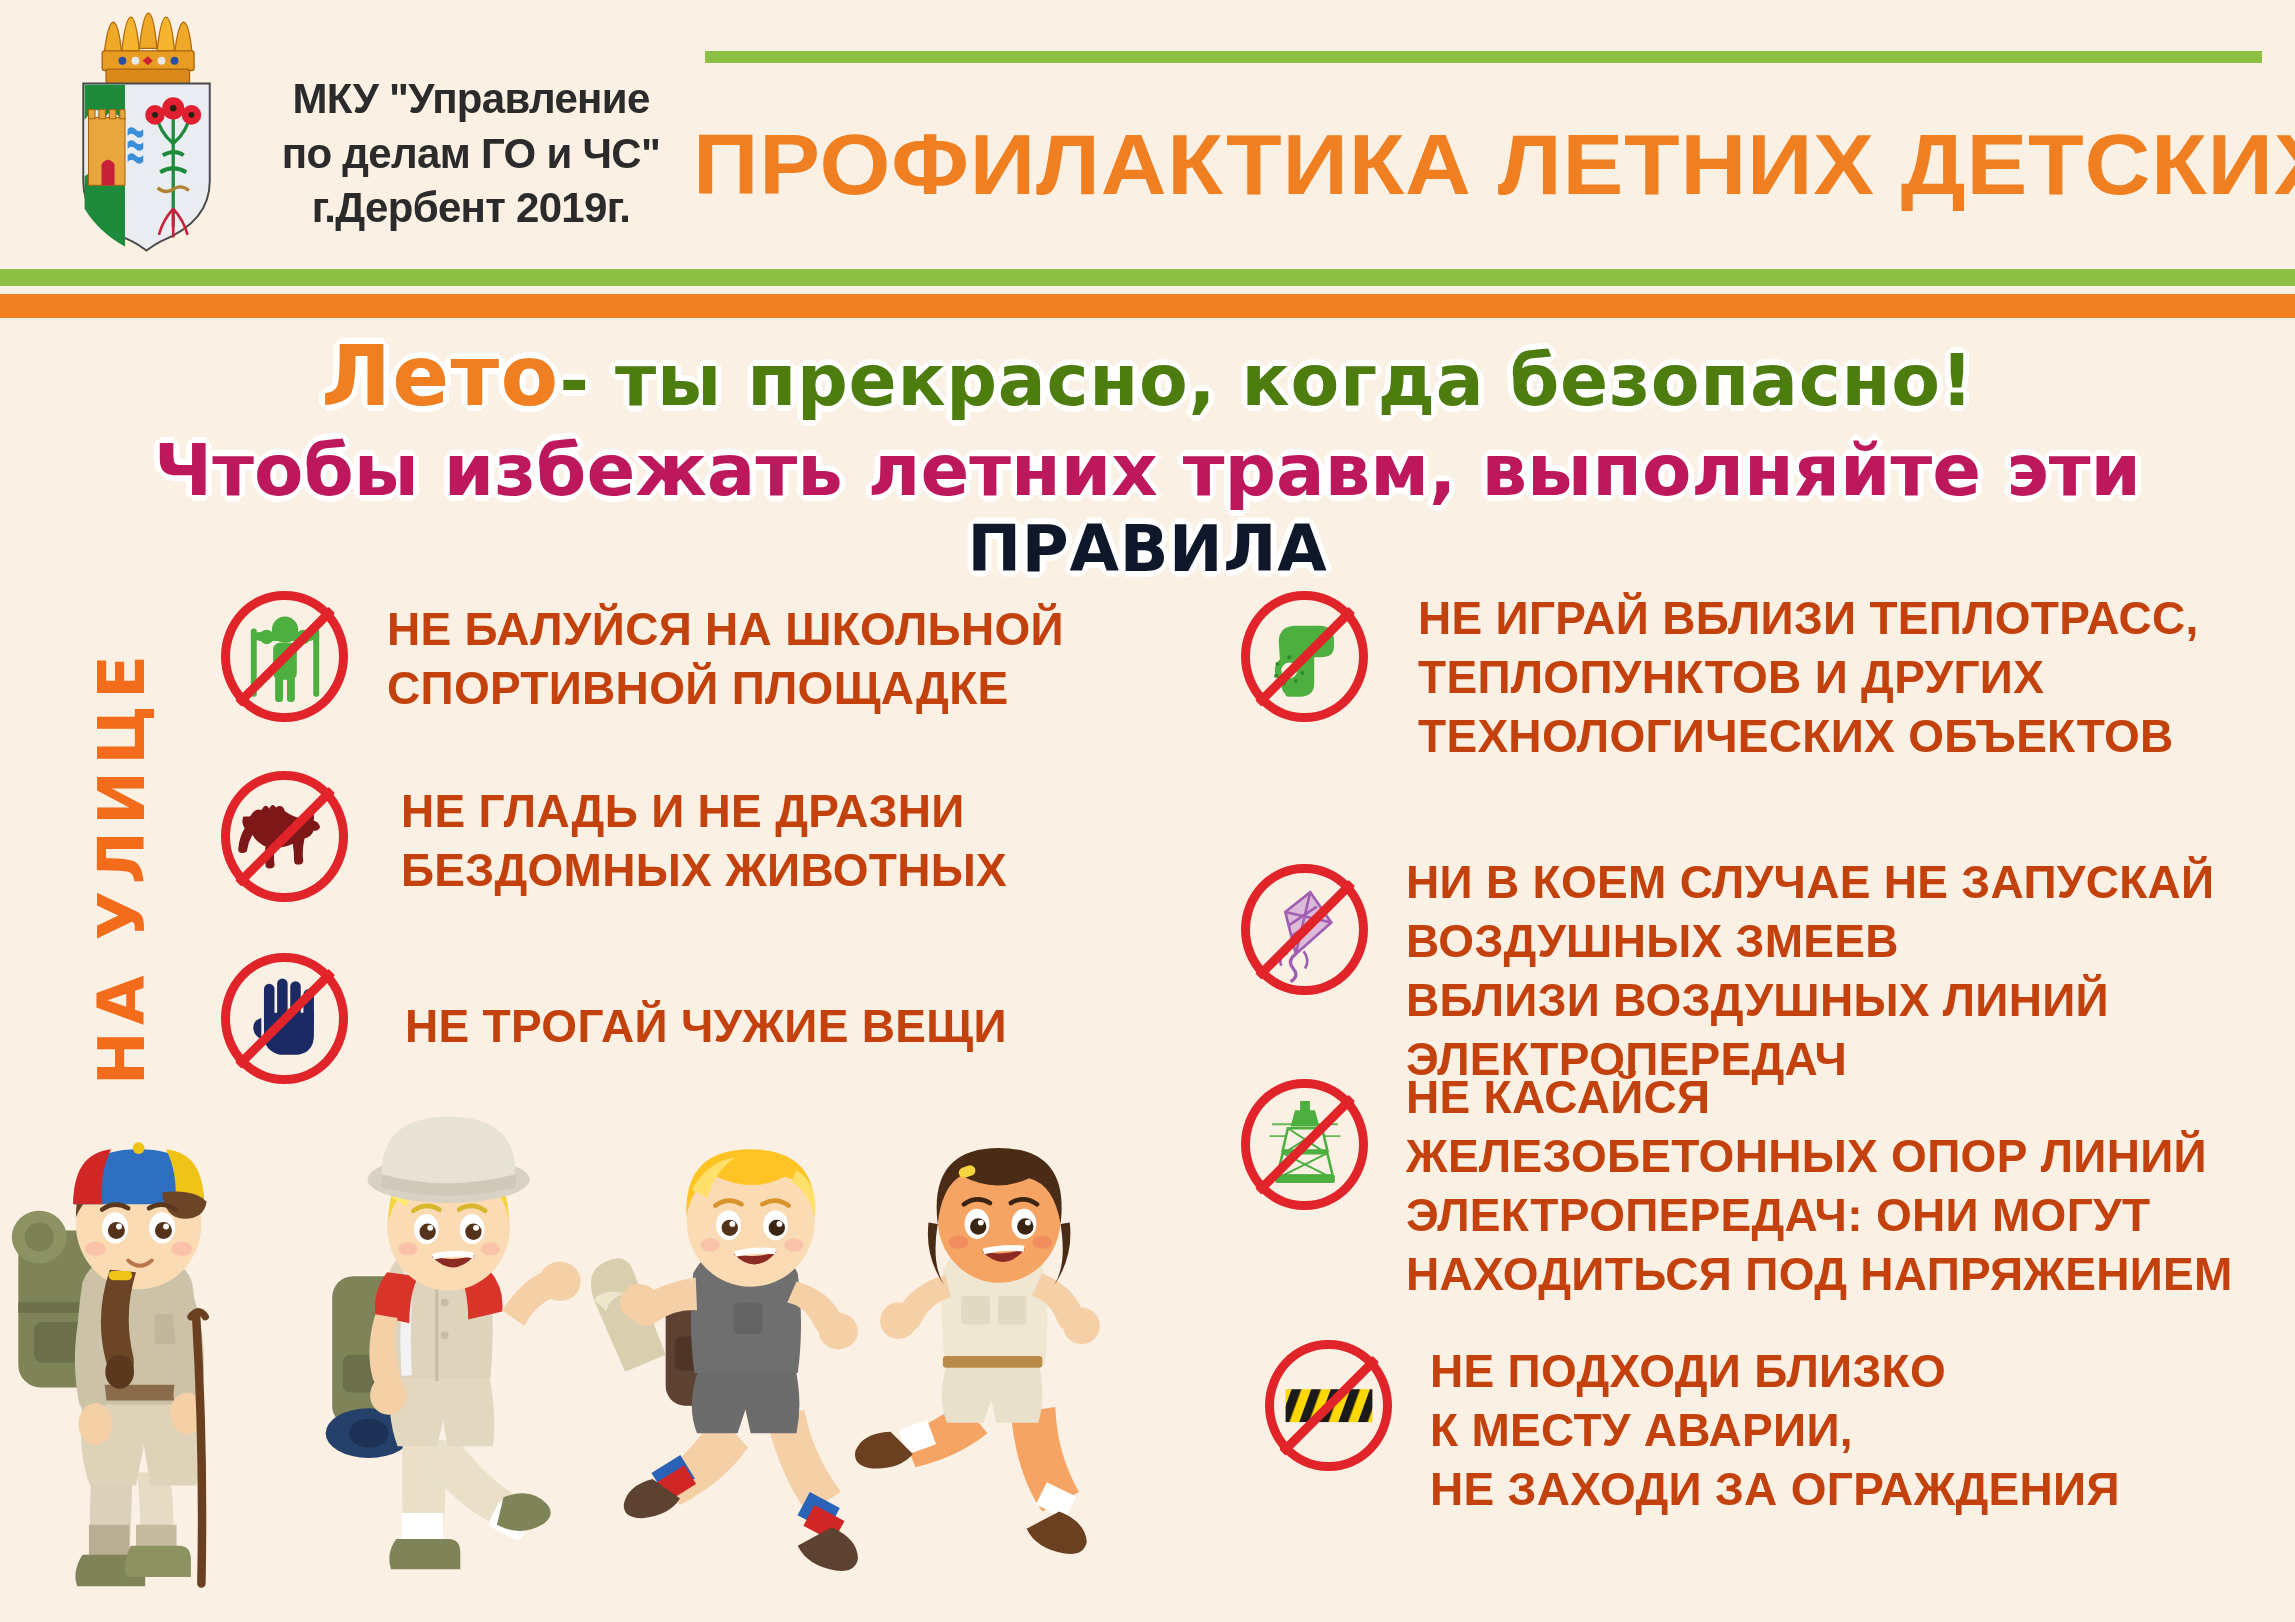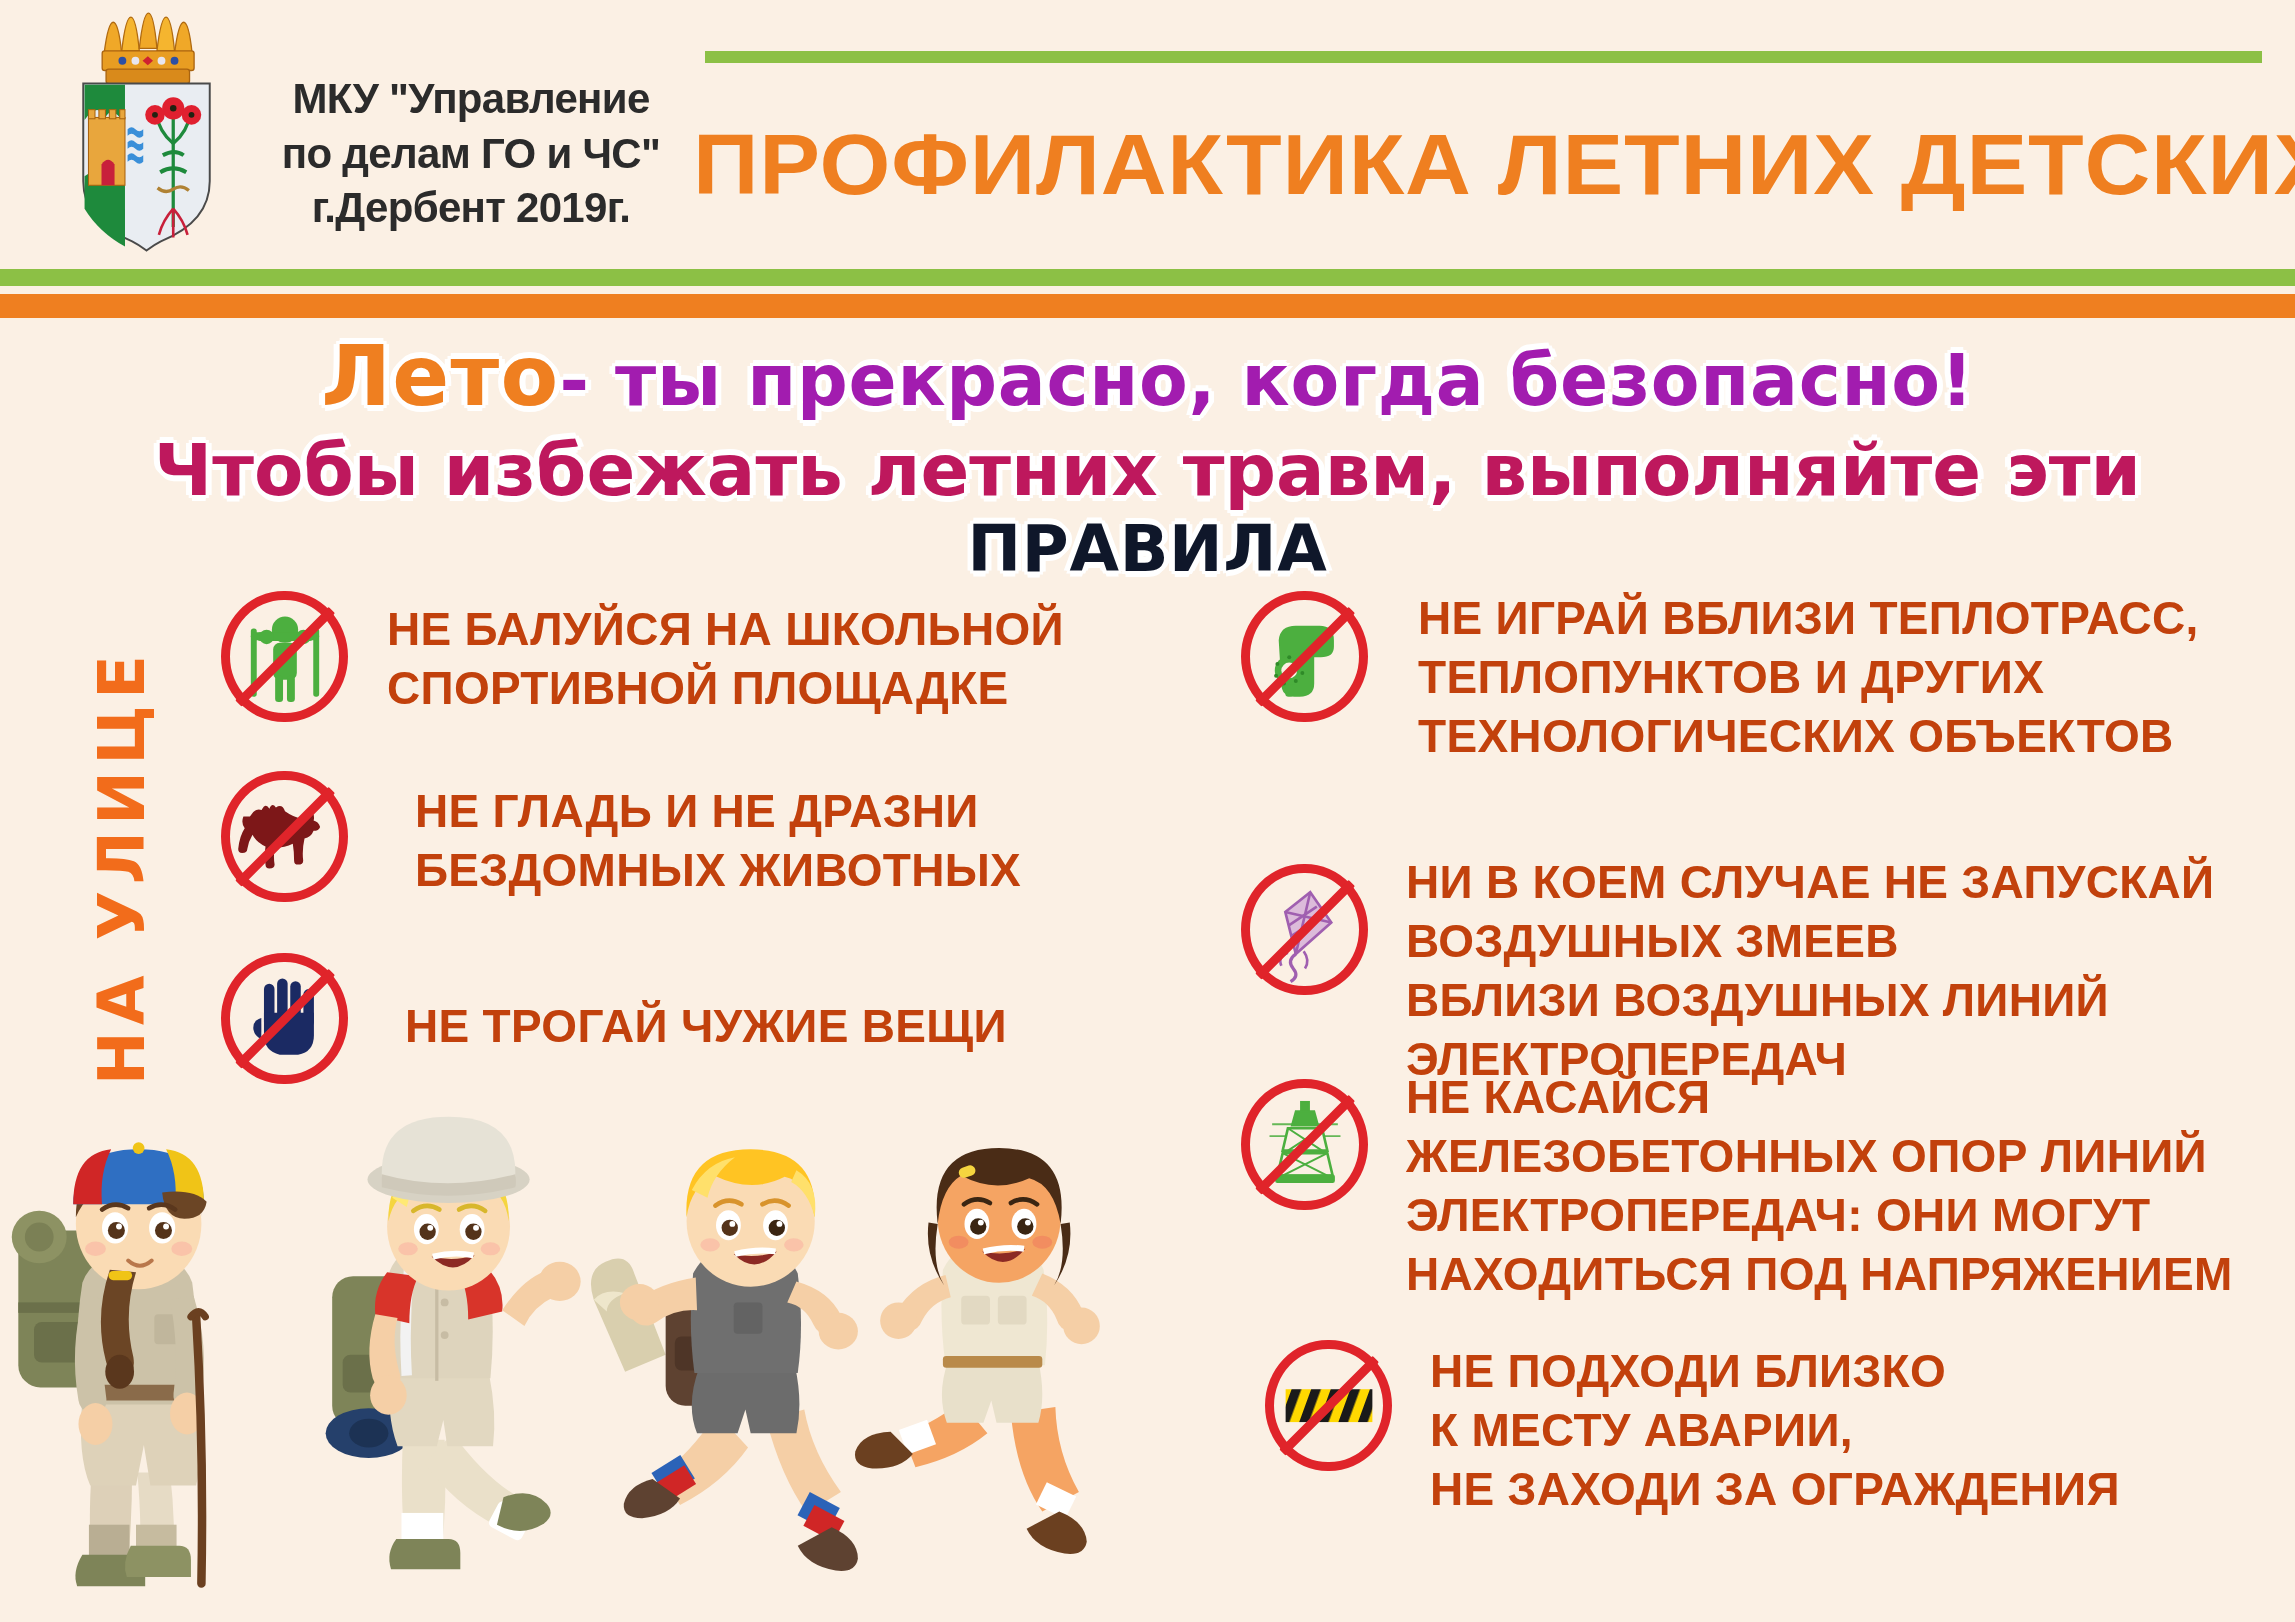--- a/index.html
+++ b/index.html
@@ -56,21 +56,21 @@
   .comic {
     font-family:"DejaVu Sans", sans-serif;
     font-weight:bold;
     display:inline-block;
     text-shadow:
        3.9px 0 0 #ffffff, -3.9px 0 0 #ffffff, 0 3.9px 0 #ffffff, 0 -3.9px 0 #ffffff,
        3.3px 3.3px 0 #ffffff, -3.3px 3.3px 0 #ffffff, 3.3px -3.3px 0 #ffffff, -3.3px -3.3px 0 #ffffff,
        5.9px 0 0 #ffffff, -5.9px 0 0 #ffffff, 0 5.9px 0 #ffffff, 0 -5.9px 0 #ffffff;
   }
   #s1-a { font-size:84px; color:#ef7f20; letter-spacing:1.3px; }
-  #s1-b { font-size:71px; color:#a21caf; letter-spacing:0.7px; }
+  #s1-b { font-size:71px; color:#4d7c0f; letter-spacing:0.7px; }
   #s2-a { font-size:72px; color:#be185d; letter-spacing:0px; }
   #s2-b { font-size:64px; color:#0f172a; letter-spacing:0.7px; }
   #street-label-inner {
     position:absolute; left:85px; top:608px;
     font-family:"DejaVu Sans", sans-serif;
     font-weight:bold;
     font-size:64px;
     color:#f26c1b;
     letter-spacing:6.5px;
     white-space:nowrap;
@@ -233,21 +233,21 @@
     <div class="prohib">
       <div class="glyph">
         <svg viewBox="0 0 140 120" width="92" height="78">
           <path fill="#7d1718" d="M16 30 q8 -14 18 -10 q6 -12 12 -2 q4 -10 10 -2 q10 -6 14 6 q14 10 28 12 q6 -14 14 -12 q4 8 2 14 q8 2 10 10 q-2 6 -10 6 q-4 10 -14 12 q-4 18 -2 34 q0 6 -8 6 q-6 0 -6 -6 q0 -14 -2 -26 q-12 6 -28 6 q-2 14 0 26 q0 6 -8 6 q-6 0 -6 -6 q-2 -14 0 -28 q-14 -6 -20 -18 q-6 10 -8 22 q0 6 -8 6 q-6 0 -6 -6 q2 -20 10 -32 q-6 -8 -2 -18 z"></path>
         </svg>
       </div>
       <div class="ring"></div>
       <div class="slash"></div>
     </div>
   </div>
-  <div class="rule-text" style="margin-left:62px; margin-top:14.4px;">
+  <div class="rule-text" style="margin-left:48px; margin-top:14.4px;">
     <span>НЕ ГЛАДЬ И НЕ ДРАЗНИ</span>
     <span>БЕЗДОМНЫХ ЖИВОТНЫХ</span>
   </div>
 </div>
 
 <div class="rule" style="left:216px; top:950px; width:883px;">
   <div class="rule-icon">
     <div class="prohib">
       <div class="glyph">
         <svg viewBox="0 0 140 140" width="92" height="92">

